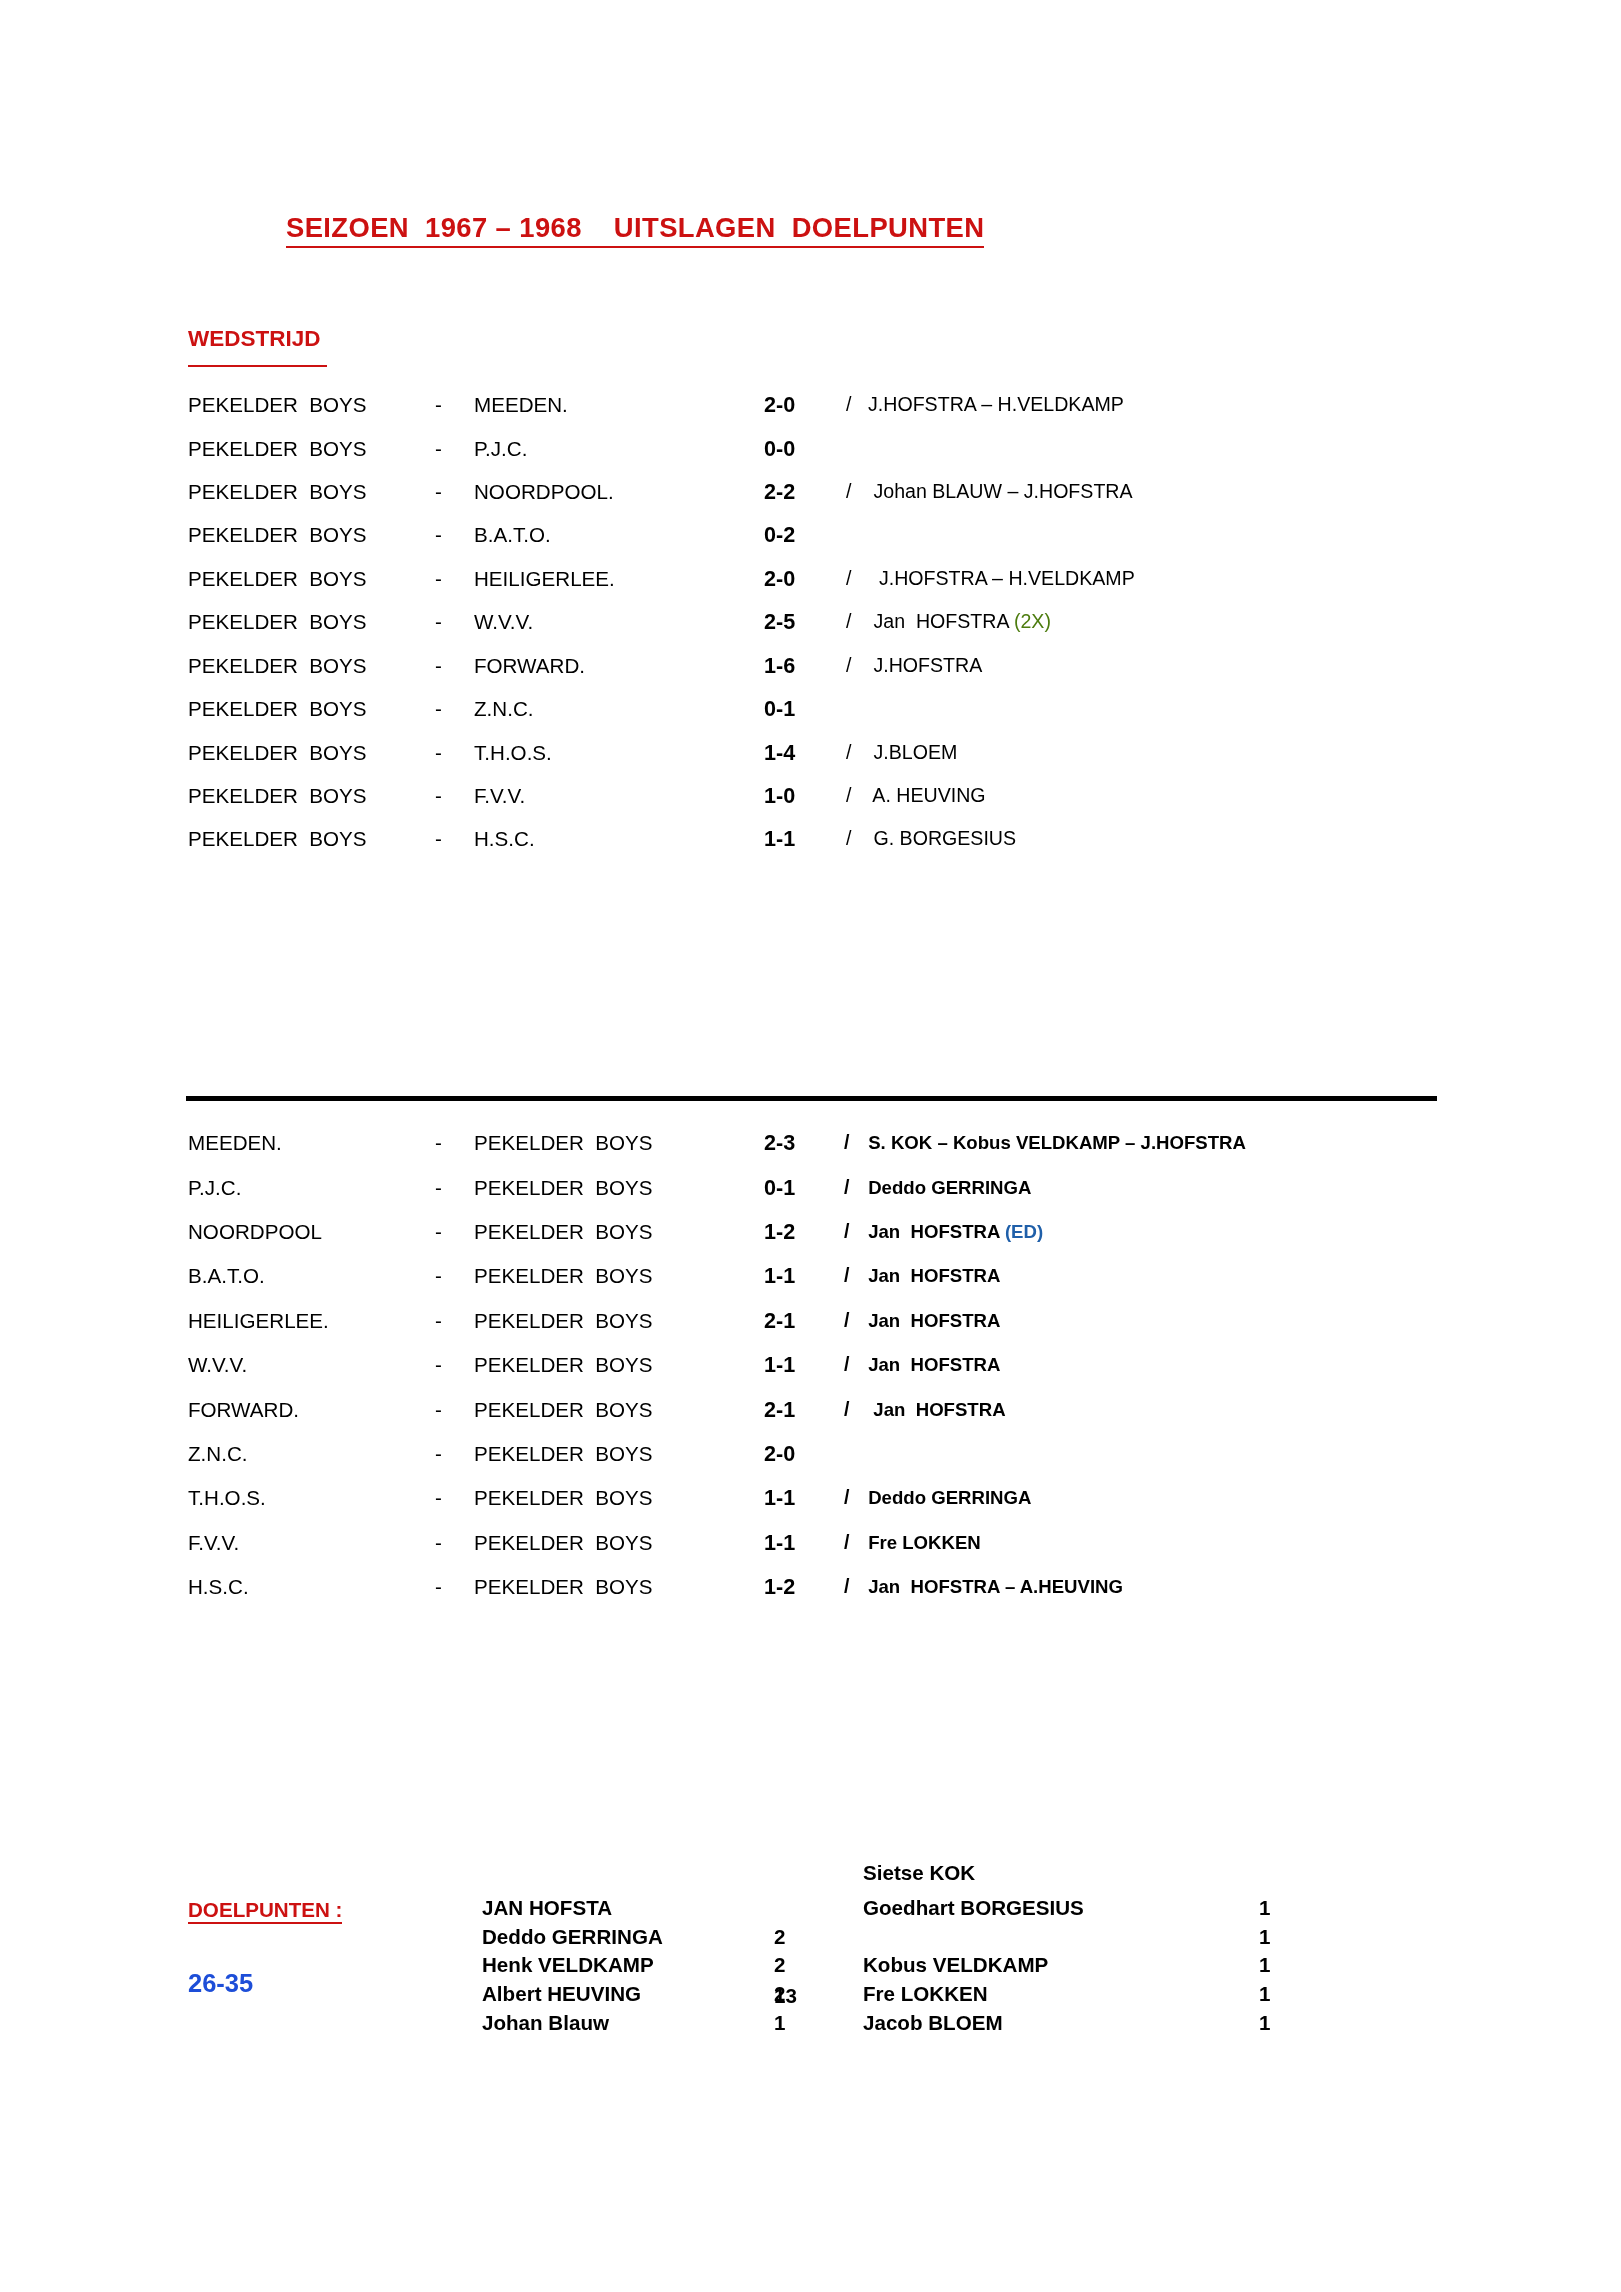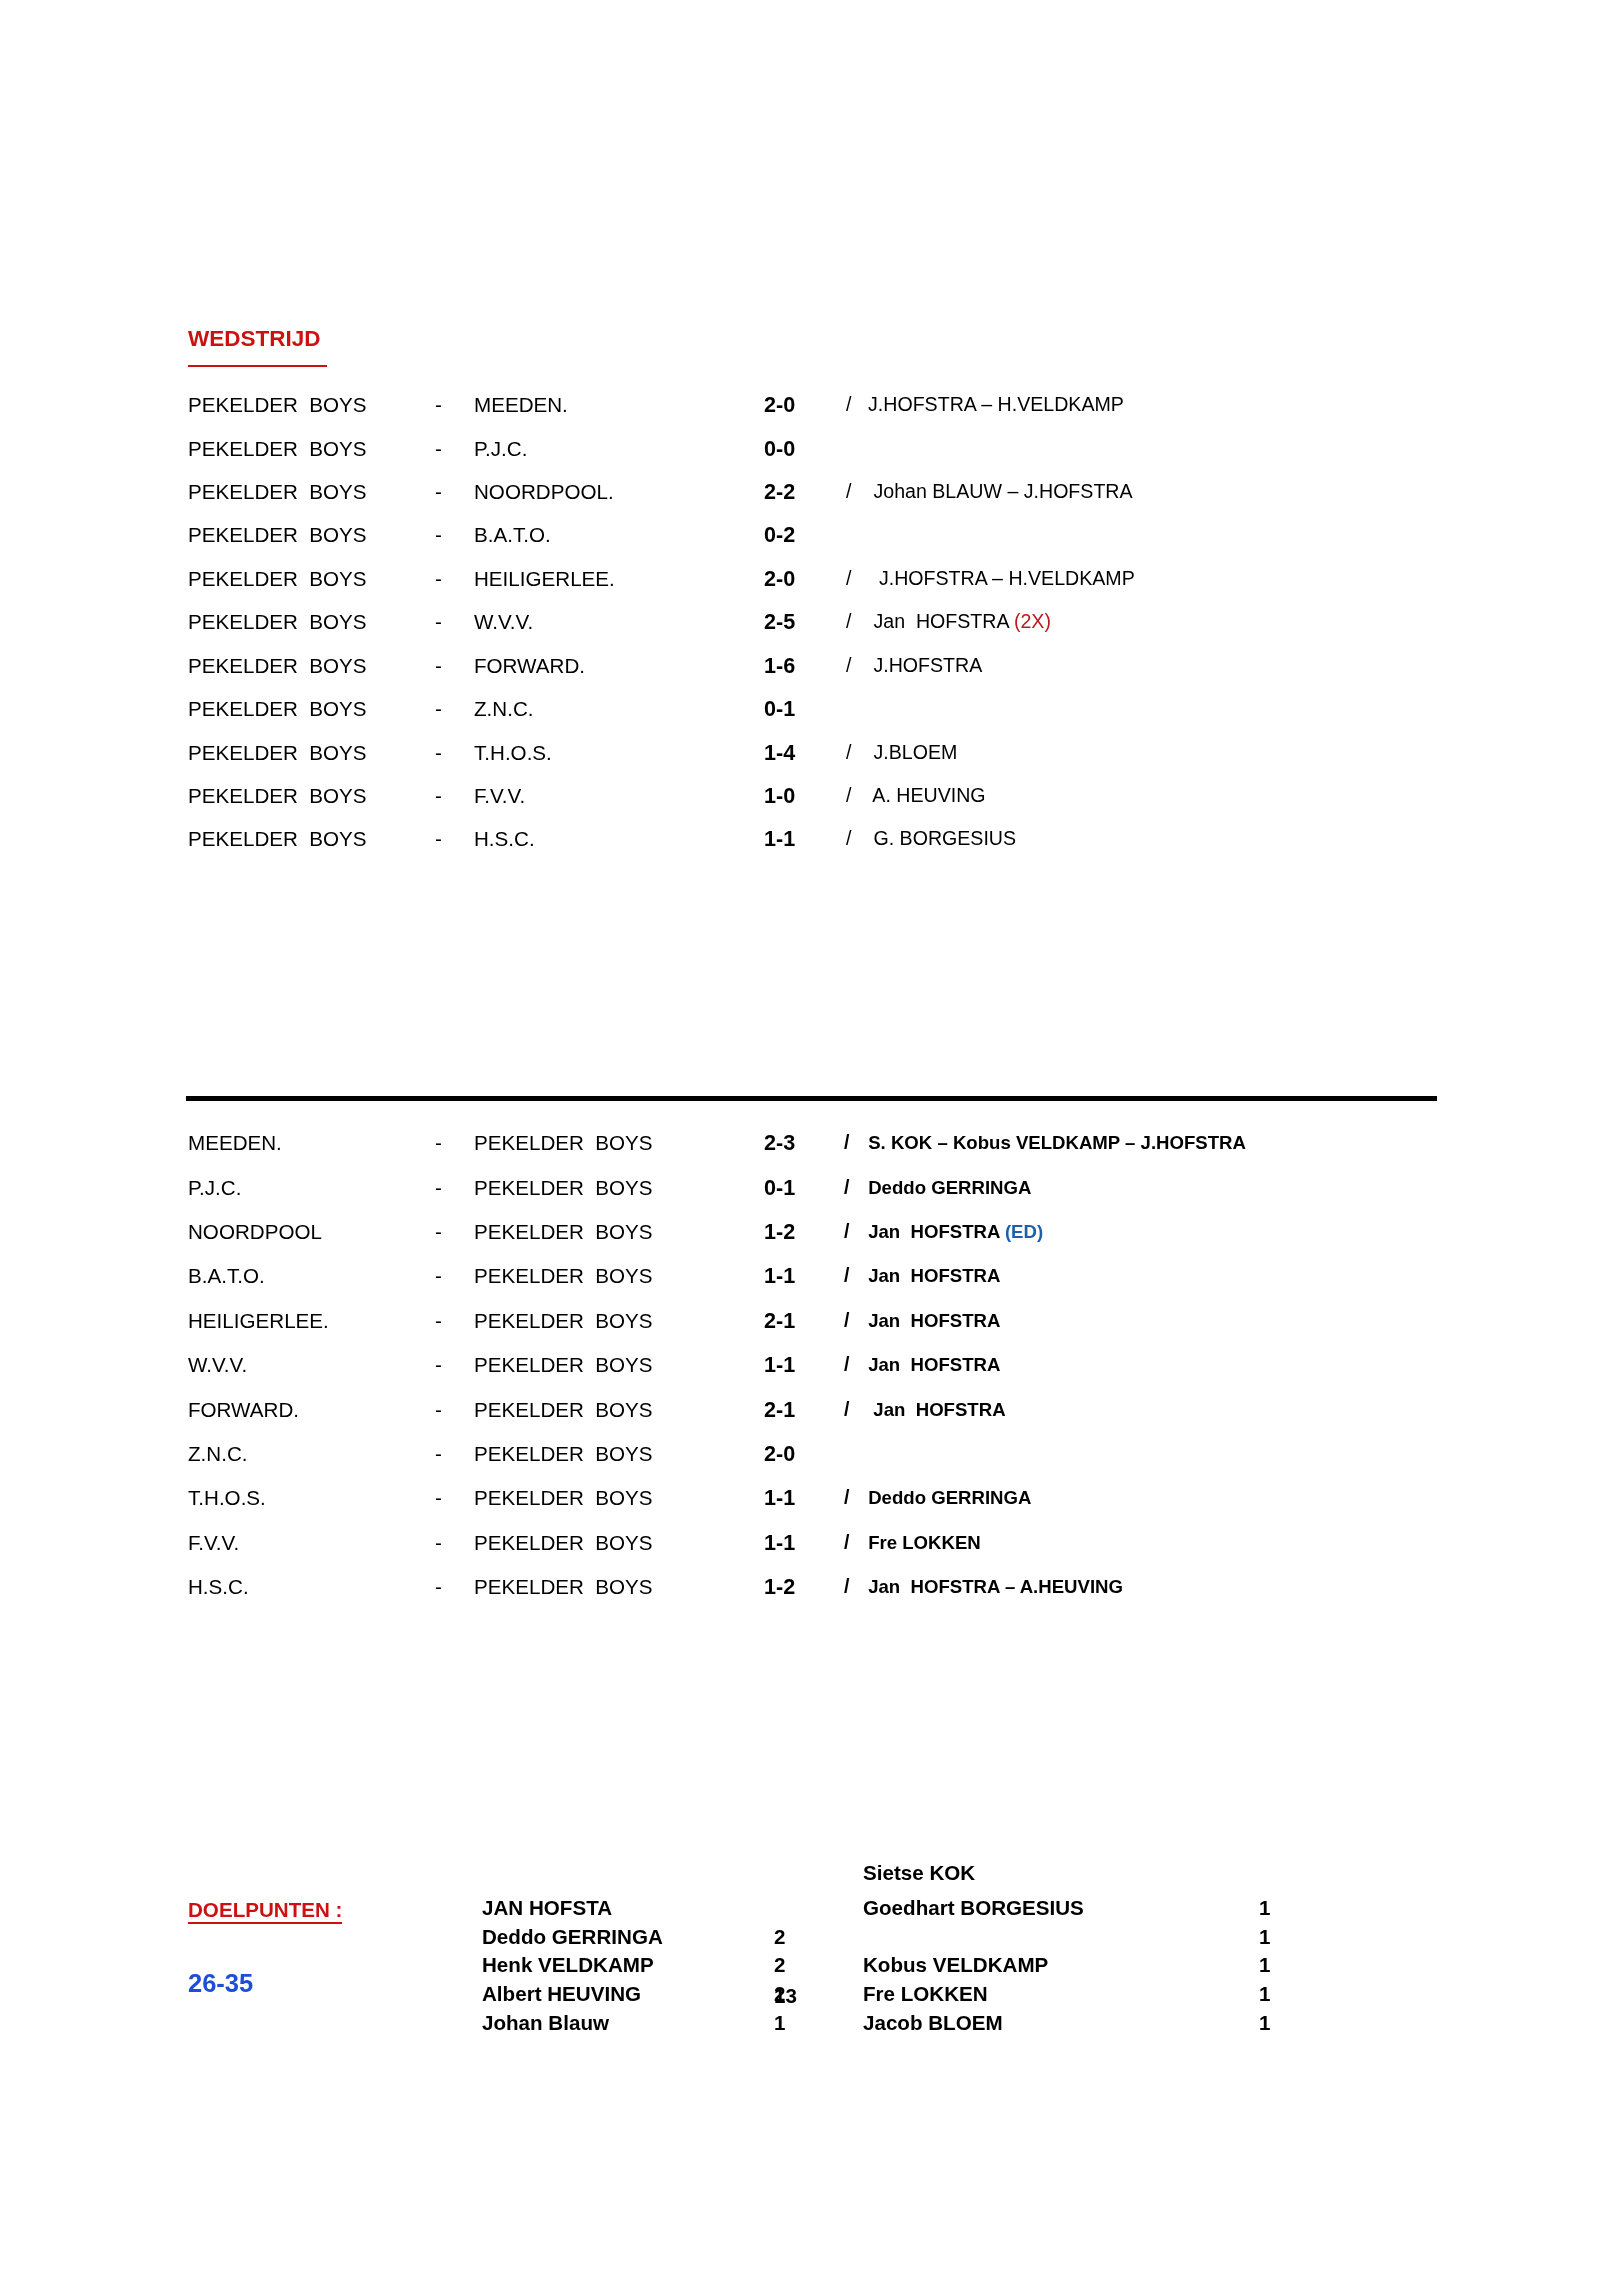--- a/index.html
+++ b/index.html
@@ -84,21 +84,21 @@
 
   
   .sec2 .m-dash    { left: 435px; }
   .sec2 .m-away    { left: 474px; }
   .sec2 .m-score   { left: 764px; }
   .sec2 .m-slash   { left: 844px; }
   .sec2 .m-scorers { left: 863px; }
   .sec2 .m-scorers { font-weight: bold; font-size: 18.6px; }
   .sec2 .m-slash   { font-weight: bold; }
 
-  .mark-red  { color: #b91c1c; }
+  .mark-red  { color: #4d7c0f; }
   .mark-blue { color: #1F5FA9; }
 
   
   .divider {
     position: absolute;
     left: 186px;
     top: 1096px;
     width: 1251px;
     height: 4.9px;
     background: #000000;
@@ -138,20 +138,21 @@
   .sl-nameA  { left: 482px; }
   .sl-countA { left: 774px; }
   .sl-nameB  { left: 863px; }
   .sl-countB { left: 1259px; }
 </style>
 </head>
 <body>
 
 <div class="page">
 
+  <div class="doc-title">SEIZOEN  1967 – 1968    UITSLAGEN  DOELPUNTEN</div>
 
   <div class="section-heading">WEDSTRIJD </div>
 
   <div id="home-matches">
       <div class="match-row sec1" style="top: 388px;">
         <span class="m-home">PEKELDER  BOYS</span>
         <span class="m-dash">-</span>
         <span class="m-away">MEEDEN.</span>
         <span class="m-score">2-0</span>
         <span class="m-slash">/</span>

